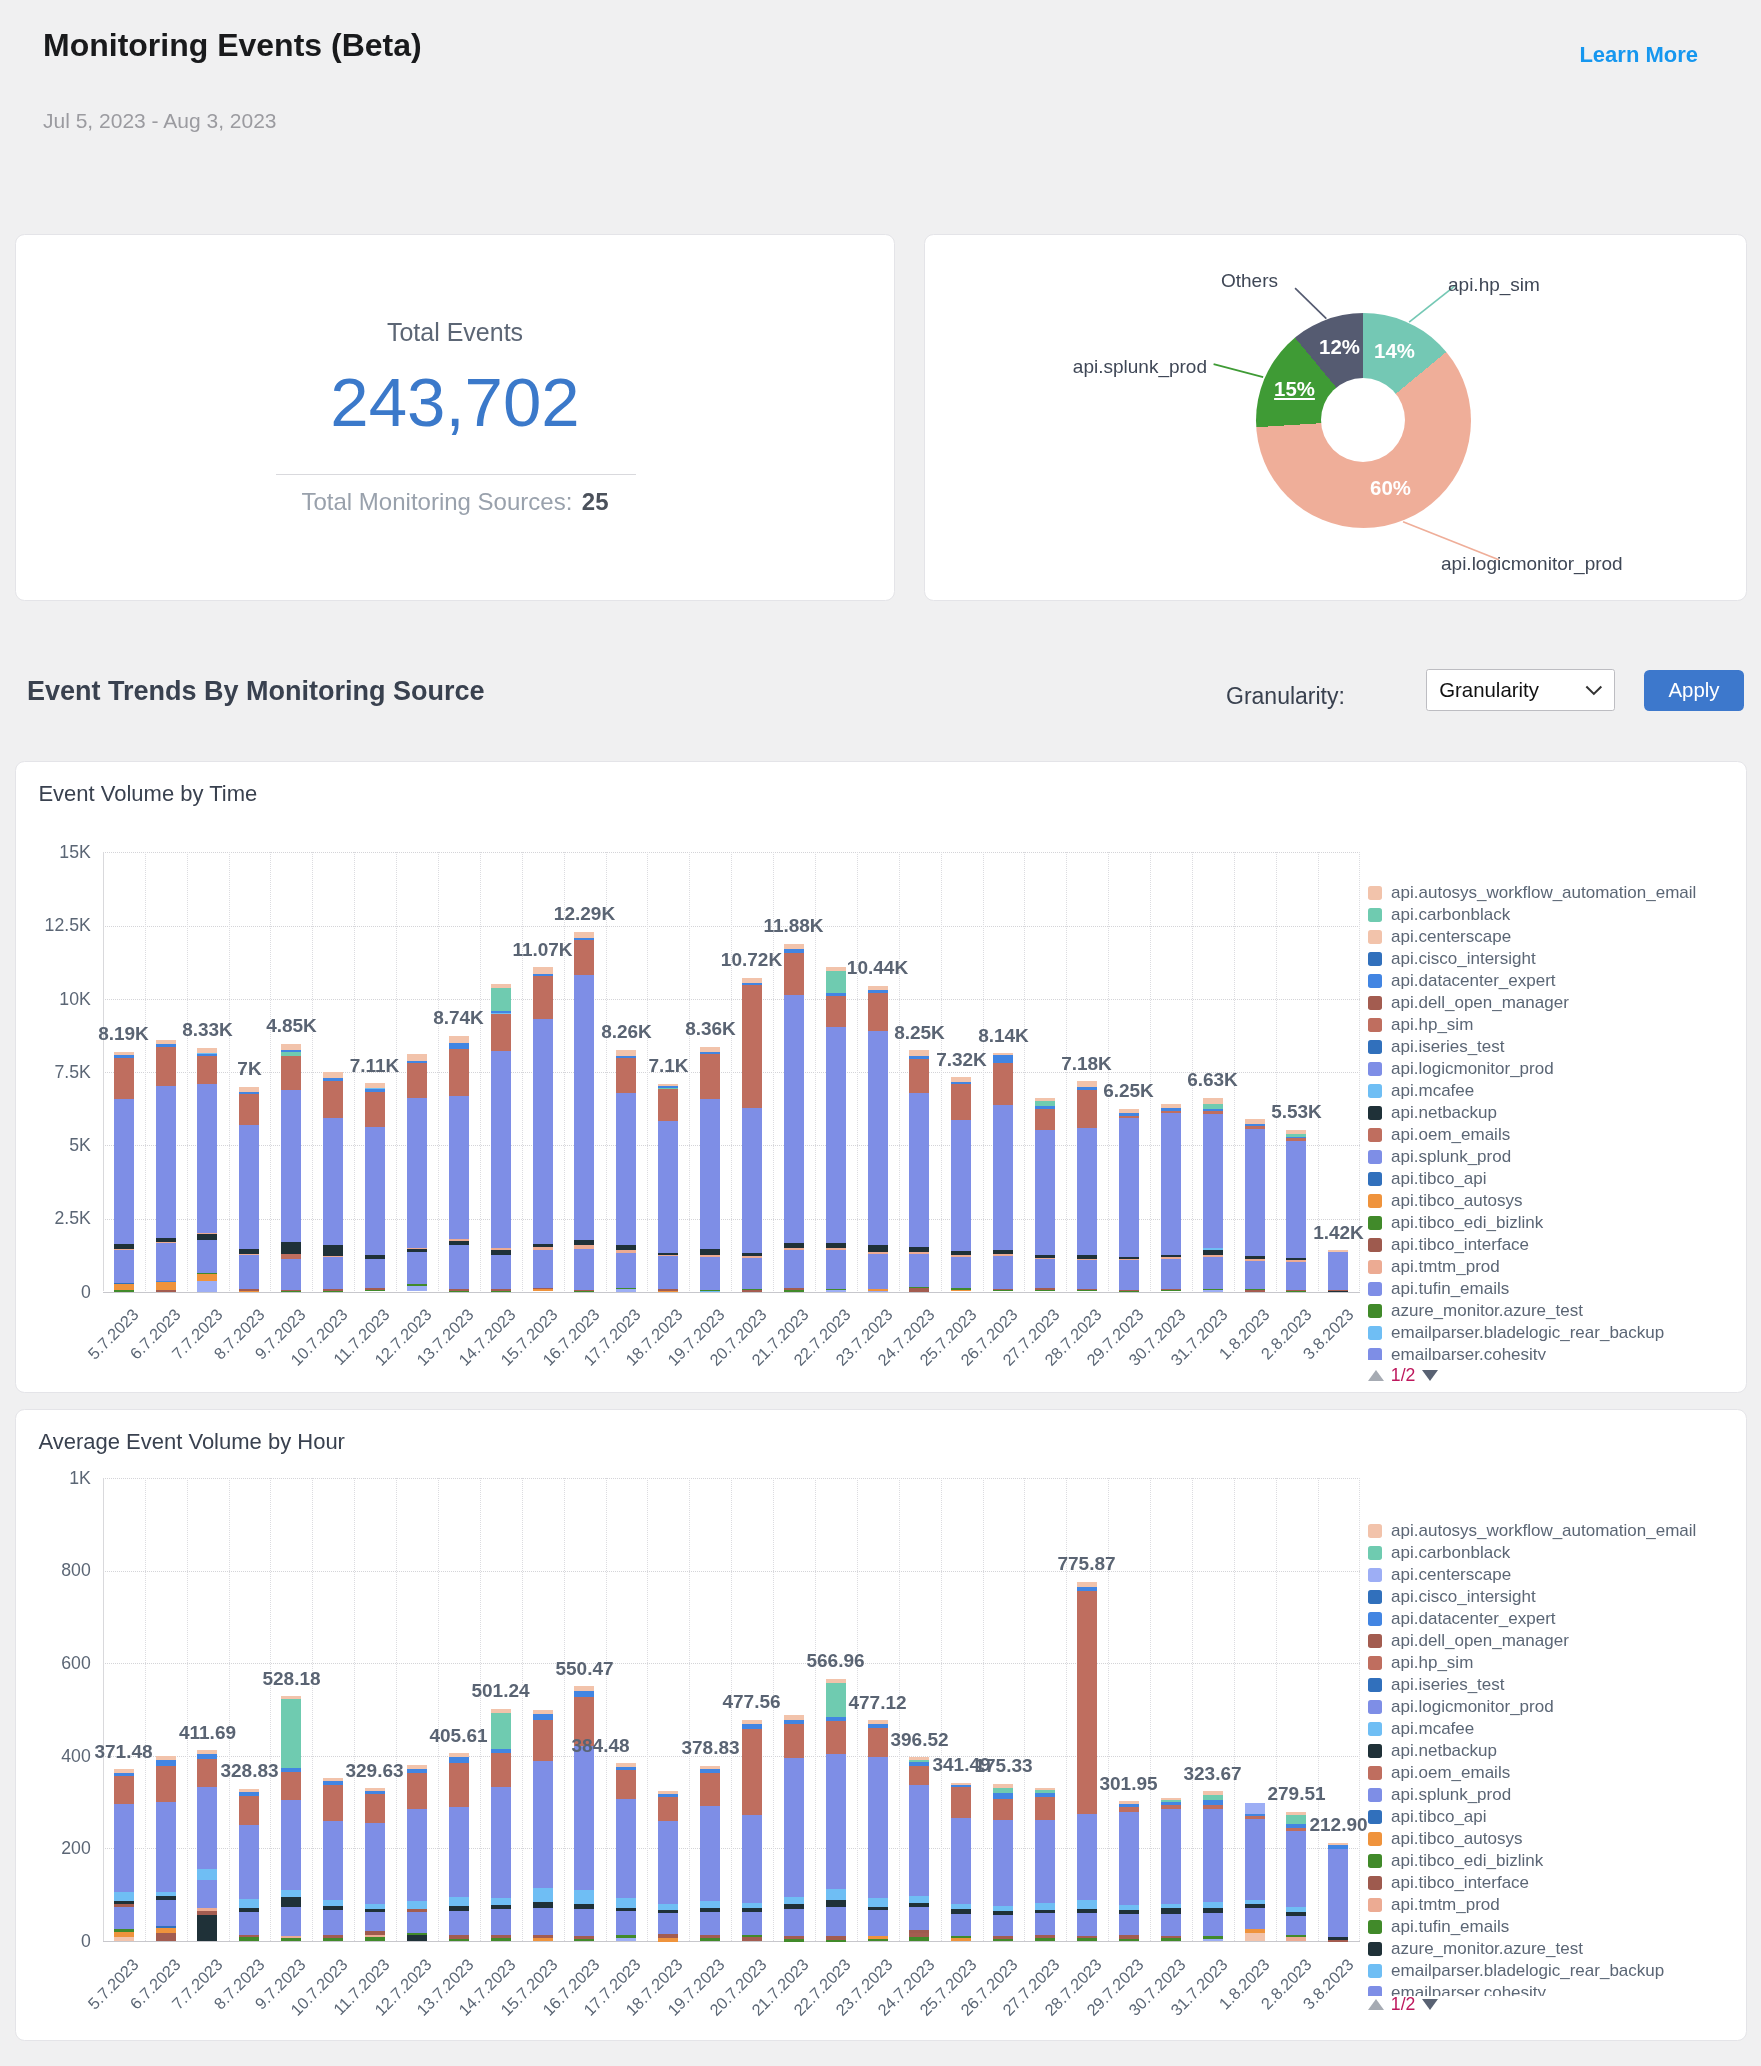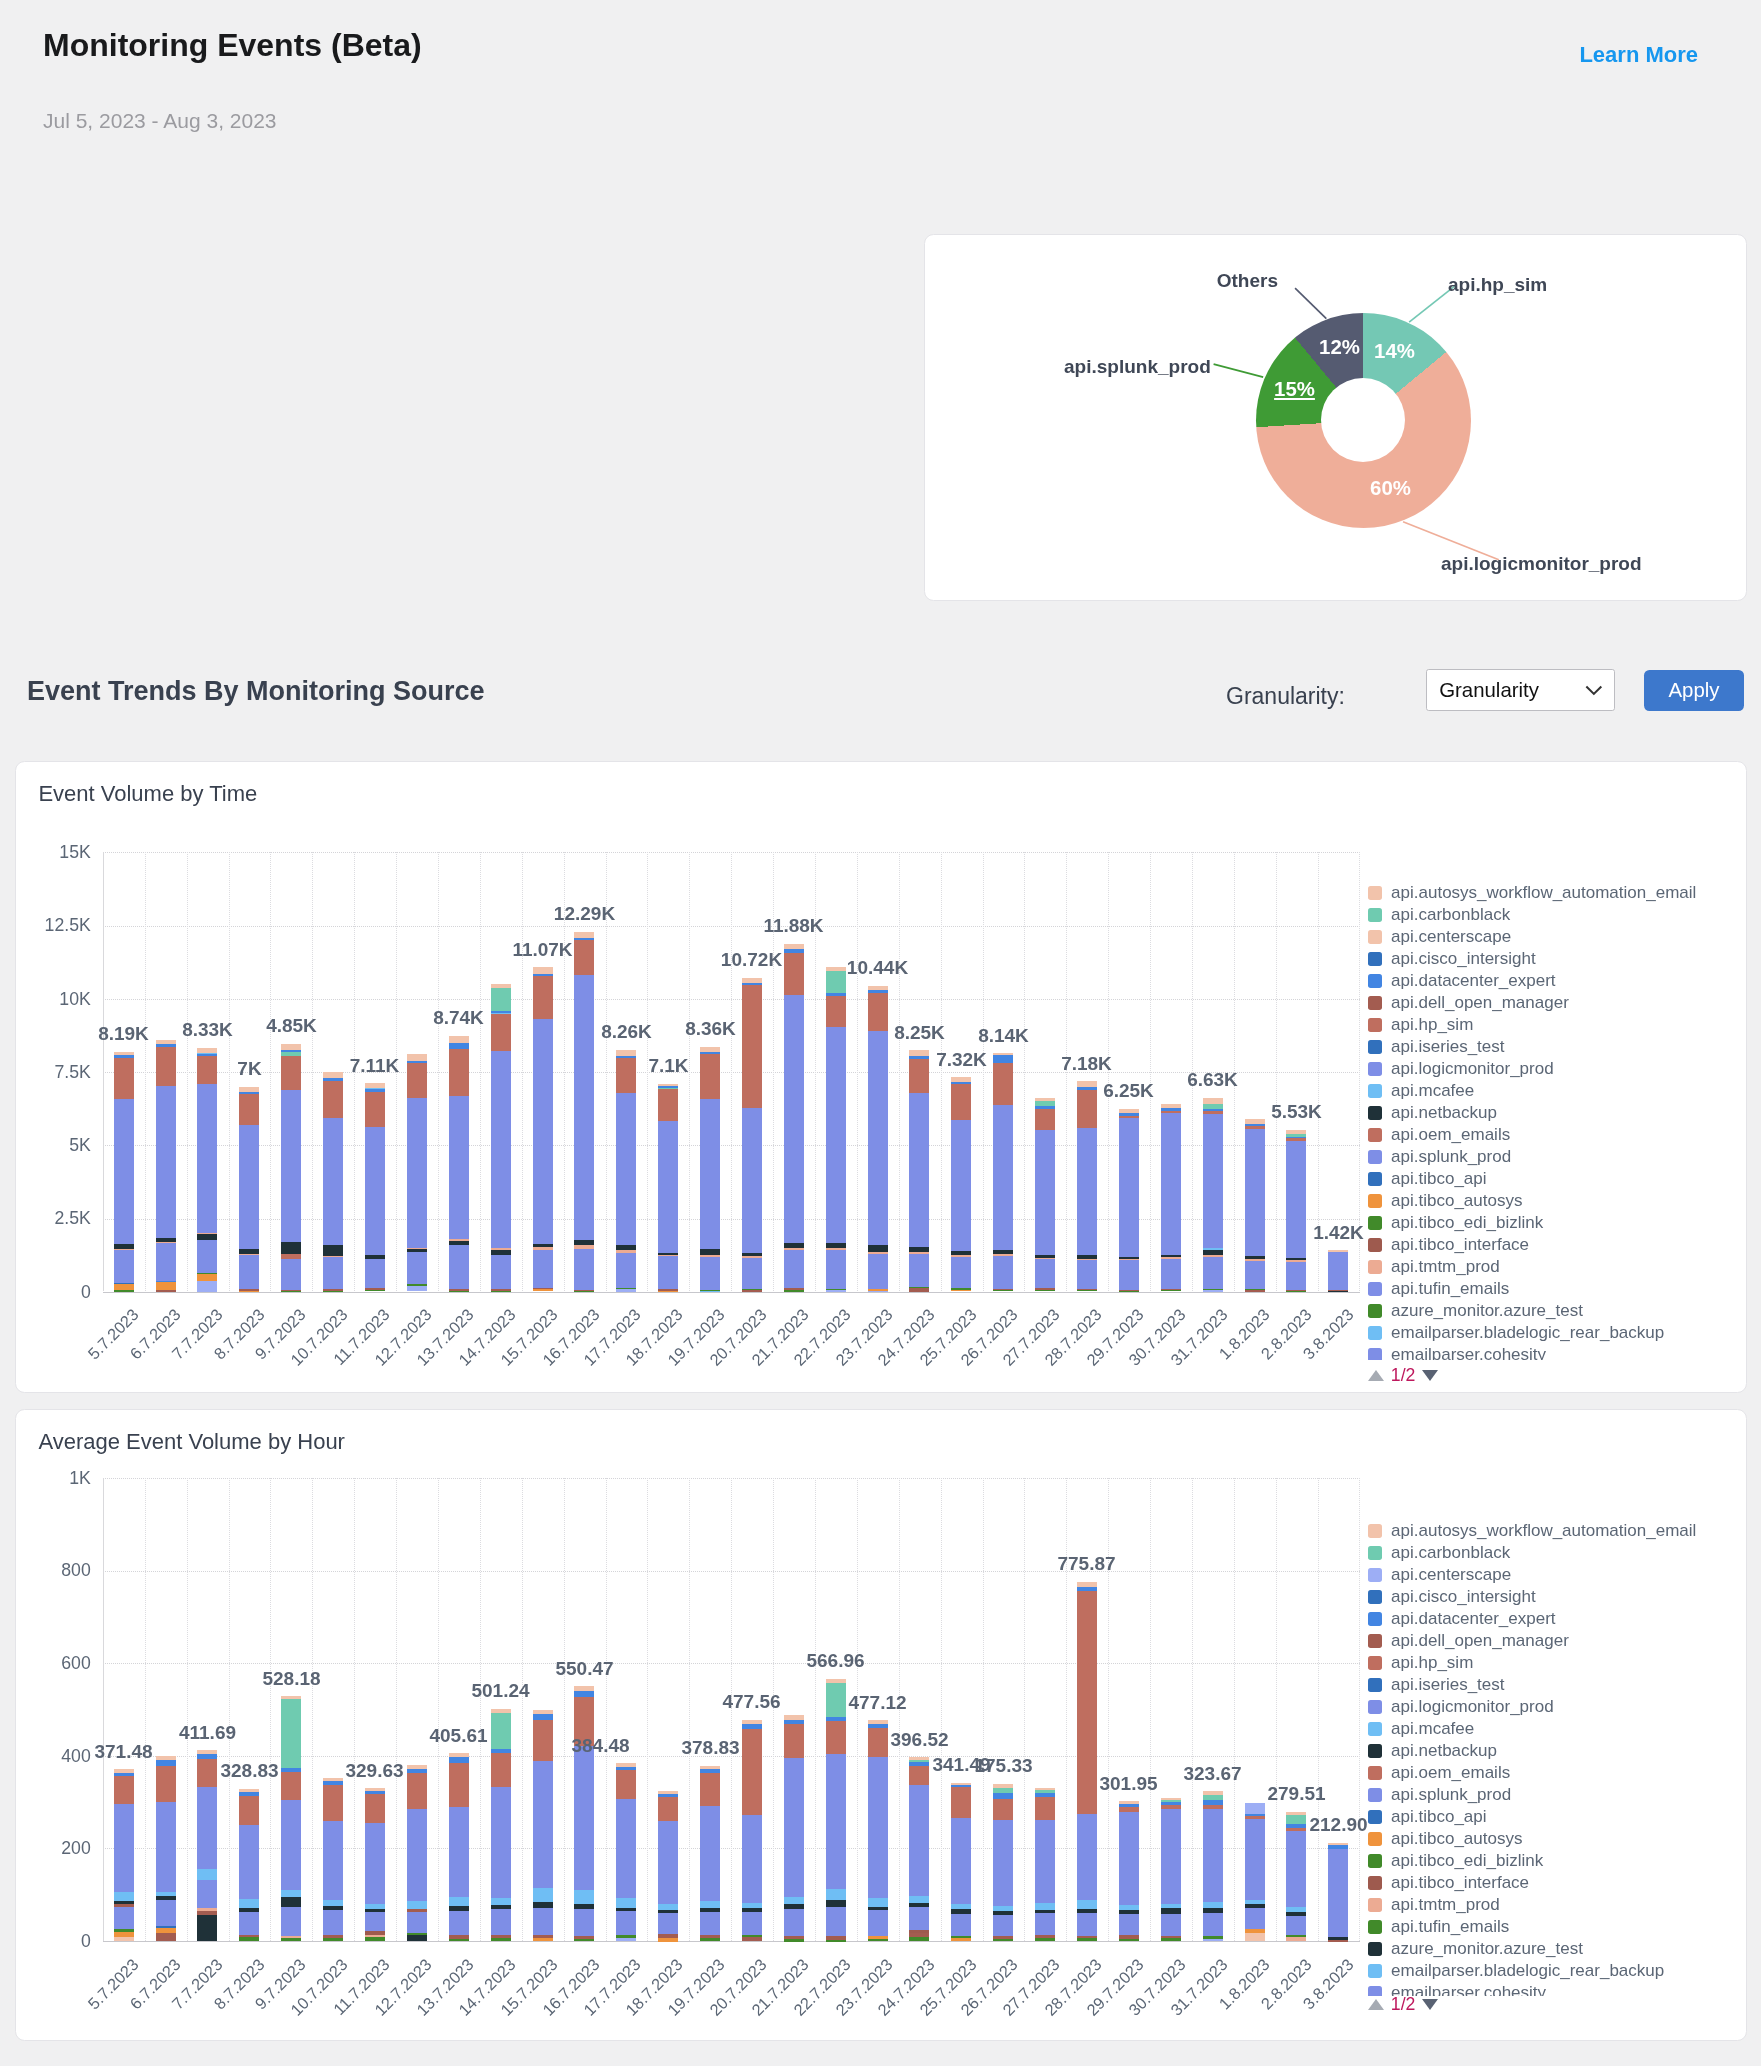--- a/index.html
+++ b/index.html
@@ -23,21 +23,21 @@
 
   .total-events-label { position:absolute; left:0; right:0; top:83px; text-align:center; font-size:25px; color:#5c6675; }
   .total-events-value { position:absolute; left:0; right:0; top:128px; text-align:center; font-size:69px; color:#3b79ca; font-weight:500; }
   .summary-divider { position:absolute; left:260px; top:239px; width:360px; height:0; border-top:1.4px solid #d9d9dd; }
   .total-sources { position:absolute; left:0; right:0; top:253px; text-align:center; font-size:24px; color:#99a1ac; }
   .total-sources b { color:#4b515b; font-weight:700; margin-left:9.5px; }
 
   .donut { position:absolute; left:331px; top:78px; width:215px; height:215px; border-radius:50%; }
   .donut::after { content:""; position:absolute; left:65px; top:65px; width:84px; height:84px; border-radius:50%; background:#fff; }
   .slice-pct { position:absolute; width:61px; text-align:center; font-size:20.4px; font-weight:700; color:#ffffff; }
-  .donut-ext-label { position:absolute; font-size:19px; font-weight:700; color:#3f4756; }
+  .donut-ext-label { position:absolute; font-size:19px; font-weight:400; color:#3f4756; }
   .donut-lines { position:absolute; inset:0; pointer-events:none; }
 
   .section-title { position:absolute; left:27px; top:676px; font-size:27px; font-weight:700; color:#39414f; }
   .granularity-label { position:absolute; left:1226px; top:683px; font-size:23px; color:#39414f; }
   .granularity-select { position:absolute; left:1426px; top:669px; width:189px; height:42px; background:#fff; border:1.4px solid #bdbdc2; border-radius:2.7px;
                         display:flex; align-items:center; justify-content:space-between; padding:0 11px 0 12.2px; cursor:pointer; }
   .granularity-select span { font-size:20.4px; color:#111; }
   .apply-btn { position:absolute; left:1644px; top:670px; width:100px; height:41px; background:#3d78cc; border-radius:5.4px; border:none;
                color:#fff; font-size:20.4px; display:flex; align-items:center; justify-content:center; cursor:pointer; font-family:"Liberation Sans",sans-serif; }
 
@@ -69,20 +69,28 @@
 </head>
 <body>
 
 <div class="page">
 
   <div class="page-title">Monitoring Events (Beta)</div>
   <div class="date-range">Jul 5, 2023 - Aug 3, 2023</div>
   <div class="learn-more">Learn More</div>
 
 
+  <div class="card summary-card">
+    <div class="total-events-label">Total Events</div>
+    <div class="total-events-value">243,702</div>
+    <div class="summary-divider"></div>
+    <div class="total-sources">
+      <span>Total Monitoring Sources:</span><b>25</b>
+    </div>
+  </div>
 
   <div class="card donut-card">
     <div class="donut" id="donut" style="background: conic-gradient(rgb(116, 200, 180) 0%, rgb(116, 200, 180) 14%, rgb(239, 174, 153) 14%, rgb(239, 174, 153) 74%, rgb(63, 155, 53) 74%, rgb(63, 155, 53) 89%, rgb(85, 91, 113) 89%, rgb(85, 91, 113) 101%);"></div>
     <svg class="donut-lines" id="donut-lines" width="823" height="367" viewBox="0 0 1212 540">
         <line x1="713" y1="128" x2="780" y2="75" stroke="#74c8b4" stroke-width="2.5"></line>
         <line x1="704" y1="422" x2="845" y2="478" stroke="#efae99" stroke-width="2.5"></line>
         <line x1="498" y1="209" x2="425" y2="190" stroke="#3f9b35" stroke-width="2.5"></line>
         <line x1="591" y1="123" x2="545" y2="78" stroke="#555b71" stroke-width="2.5"></line>
       </svg>
     <div id="donut-labels">

